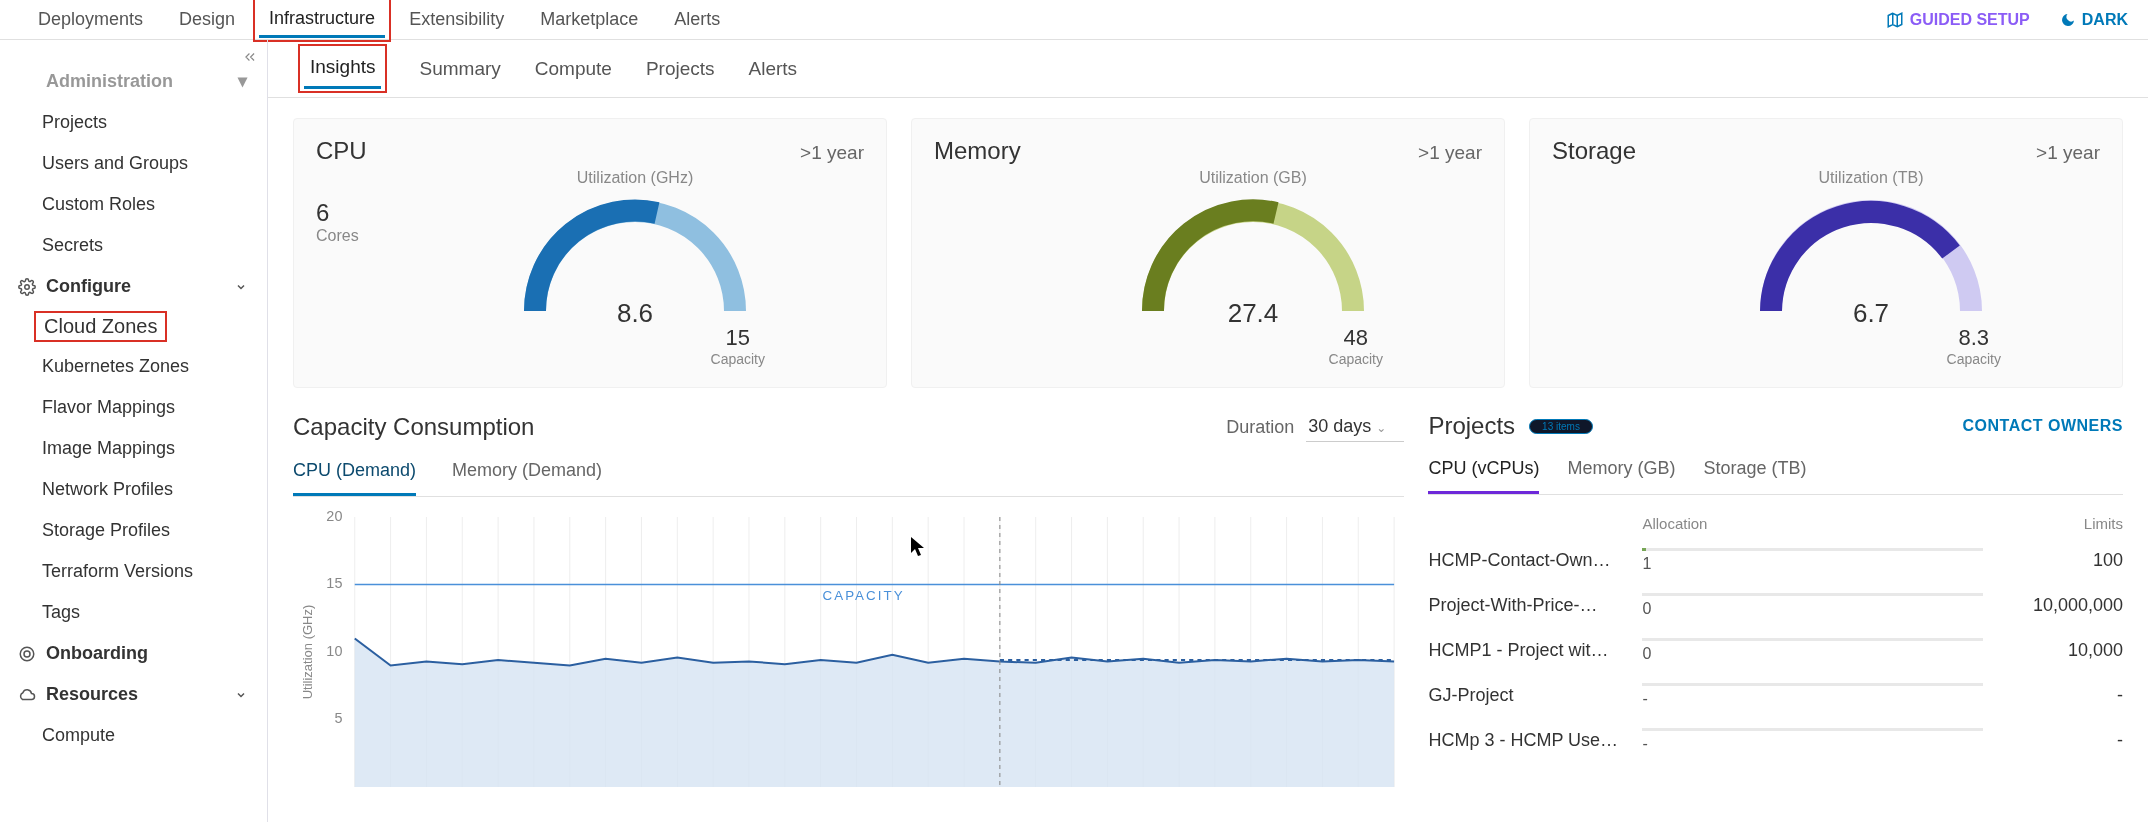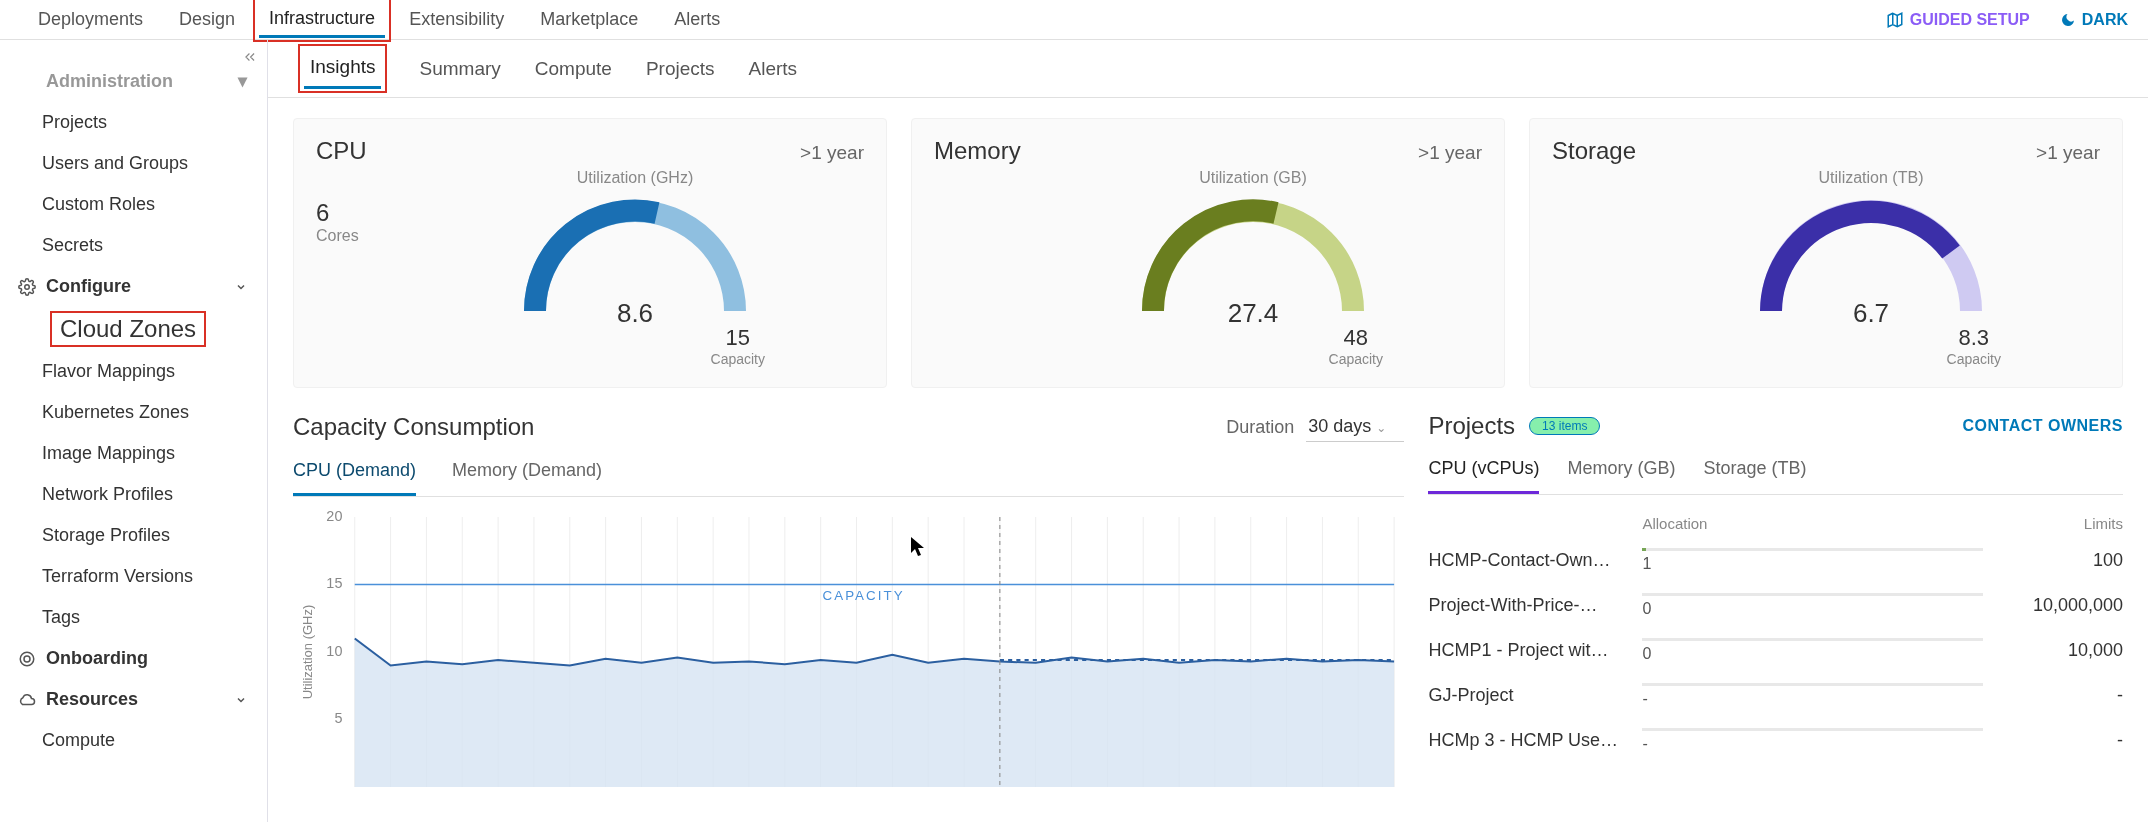--- a/index.html
+++ b/index.html
@@ -16,21 +16,21 @@
   
   
   .layout { display: flex; height: 782px; }
   .sidebar { width: 268px; border-right: 1px solid #e0e0e8; position: relative; overflow-y: hidden; }
   .sidebar-collapse { position: absolute; top: 10px; right: 8px; cursor: pointer; color: #888; }
   .sidebar-content { padding-top: 30px; }
   .sidebar-group-header { display: flex; align-items: center; justify-content: space-between; padding: 10px 20px 10px 18px; color: #333; font-weight: 700; cursor: pointer; font-size: 18px; }
   .sidebar-group-header .hdr-left { display: flex; align-items: center; gap: 10px; }
   .sidebar-group-header .ghicon { width: 18px; height: 18px; display: inline-flex; align-items: center; justify-content: center; }
   .sidebar-item { padding: 10px 20px 10px 42px; color: #333; cursor: pointer; font-size: 18px; }
-  .sidebar-item-highlight { display:inline-block; border: 2px solid #d93025; padding: 2px 8px; margin-left: 50px; margin-top:4px; margin-bottom:4px; font-size:24px; cursor:pointer;}
+  .sidebar-item-highlight { display:inline-block; border: 2px solid #d93025; padding: 2px 8px; margin-left: 34px; margin-top:4px; margin-bottom:4px; font-size:20px; cursor:pointer;}
   
   .main { flex: 1; display: flex; flex-direction: column; }
   .subnav { display: flex; gap: 30px; height: 58px; align-items: center; padding-left: 30px; border-bottom: 1px solid #e0e0e0; }
   .subnav-item { color: #555; cursor: pointer; padding: 16px 2px; font-size: 19px; }
   .subnav-item.active { color: #222; border-bottom: 3px solid #0079b8; font-weight: 500; }
   
   .content { padding: 20px 25px; flex:1; overflow:hidden; }
   .cards-row { display: flex; gap: 24px; margin-bottom: 24px; }
   .card { flex:1; background: #fafafa; border: 1px solid #f0f0f0; border-radius: 4px; padding: 18px 22px 14px 22px; position: relative; min-height: 270px; }
   .card-title-row { display: flex; justify-content: space-between; align-items: baseline; margin-bottom: 4px; }
@@ -57,21 +57,21 @@
   .duration-caret { color:#999; font-size:12px;}
   .cap-tabs { display:flex; gap:36px; border-bottom:1px solid #e0e0e0; margin-bottom:10px;}
   .cap-tab { padding-bottom:12px; font-size:18px; color:#666; cursor:pointer;}
   .cap-tab.active { color:#0c4a6e; border-bottom:3px solid #0079b8; font-weight:500;}
   
   .chart { position: relative; height: 290px; }
   
   .proj-panel { flex: 1; }
   .proj-header { display:flex; align-items:center; gap:14px; margin-bottom:18px;}
   .proj-title { font-size: 24px; color:#333; }
-  .badge { border:1px solid #0079b8; color:#0079b8; border-radius: 14px; padding: 1px 12px; font-size:12px; background:#86efac;}
+  .badge { border:1px solid #0079b8; color:#0079b8; border-radius: 14px; padding: 1px 12px; font-size:10px; background:#0f172a;}
   .contact-link { color:#0079b8; font-weight:600; font-size:16px; letter-spacing:0.5px; margin-left:auto; cursor:pointer;}
   .proj-tabs { display:flex; gap:28px; border-bottom:1px solid #e0e0e0; margin-bottom:14px;}
   .proj-tab { padding-bottom:12px; font-size:18px; color:#666; cursor:pointer;}
   .proj-tab.active { color:#222; border-bottom:3px solid #6d28d9; font-weight:500;}
   .proj-table-head { display:flex; font-size:15px; color:#888; padding: 6px 0;}
   .proj-col-name { width: 210px; }
   .proj-col-alloc { flex:1; text-align:left; padding-left:4px;}
   .proj-col-lim { width: 140px; text-align:right; }
   .proj-row { display:flex; align-items:center; padding: 10px 0; font-size:18px;}
   .proj-row .name { width:210px; color:#333; overflow:hidden; text-overflow:ellipsis; white-space:nowrap;}
@@ -146,22 +146,22 @@
           </span>
           <span>Configure</span>
         </span>
         <span>
           <svg width="12" height="12" viewBox="0 0 24 24" fill="none" stroke="#555" stroke-width="3">
               <path d="M6 9l6 6 6-6"></path>
             </svg>
         </span>
       </div>
       <div><span class="sidebar-item-highlight">Cloud Zones</span></div>
+      <div class="sidebar-item">Kubernetes Zones</div>
       <div class="sidebar-item">Flavor Mappings</div>
-      <div class="sidebar-item">Kubernetes Zones</div>
       <div class="sidebar-item">Image Mappings</div>
       <div class="sidebar-item">Network Profiles</div>
       <div class="sidebar-item">Storage Profiles</div>
       <div class="sidebar-item">Terraform Versions</div>
       <div class="sidebar-item">Tags</div>
 
       <div class="sidebar-group-header">
         <span class="hdr-left">
           <span class="ghicon">
             <svg width="18" height="18" viewBox="0 0 24 24" fill="none" stroke="#555" stroke-width="2">

